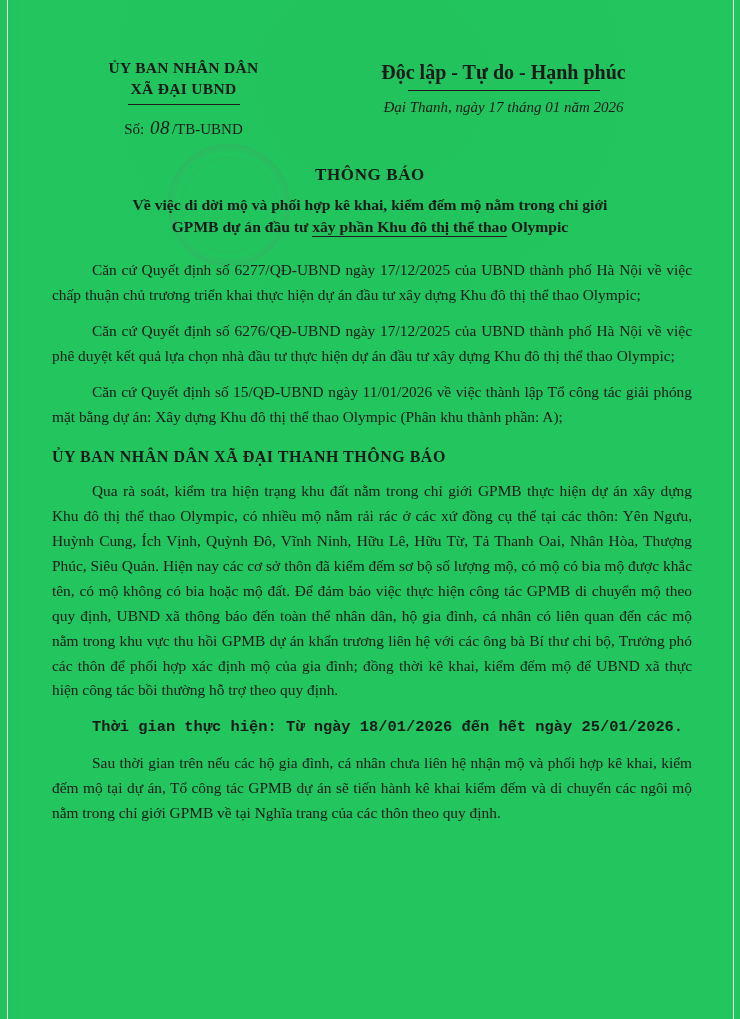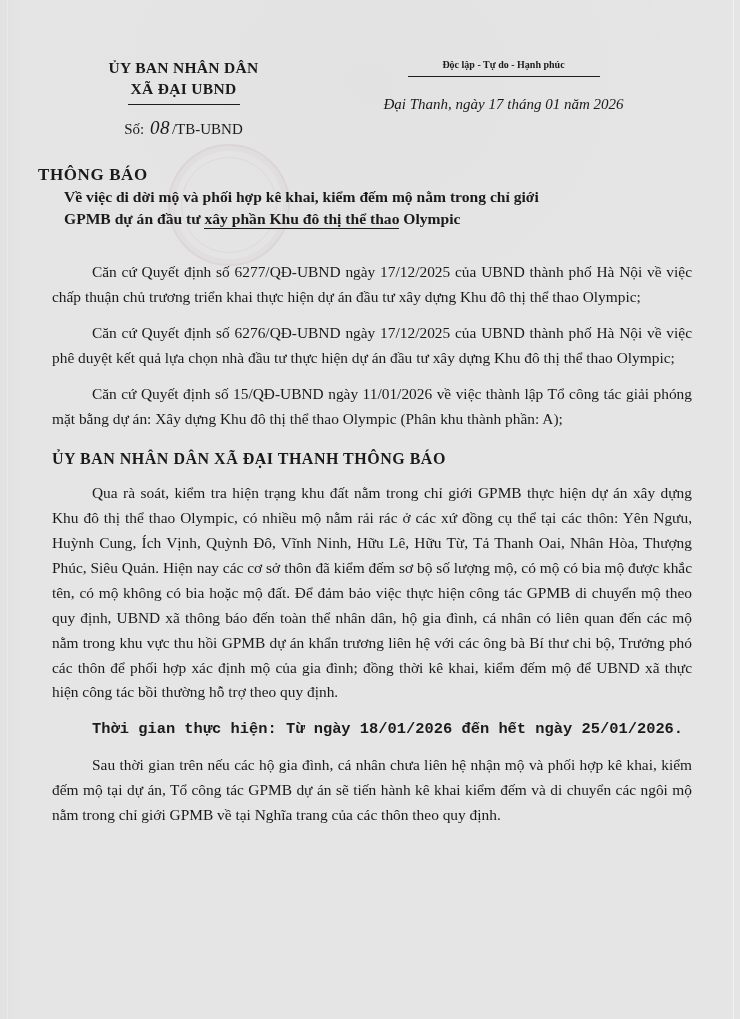--- a/index.html
+++ b/index.html
@@ -15,21 +15,21 @@
     overflow: hidden;
     font-family: "Liberation Serif", "DejaVu Serif", serif;
     color: #1a1a1a;
     -webkit-font-smoothing: antialiased;
   }
 
   
   #page {
     position: absolute;
     inset: 0;
-    background: #e5e5e5;
+    background: #22c55e;
   }
   .page-edge-left {
     position: absolute;
     left: 7px; top: 0; bottom: 0;
     width: 1px;
     background: #ececec;
   }
   .page-edge-right {
     position: absolute;
     right: 6px; top: 0; bottom: 0;
@@ -96,21 +96,21 @@
   }
   .rep-line {
     font-weight: bold;
     font-size: 15.5px;
     letter-spacing: 0.1px;
     line-height: 1.34;
     white-space: nowrap;
   }
   .motto-line {
     font-weight: bold;
-    font-size: 10px;
+    font-size: 20px;
     line-height: 1.4;
     white-space: nowrap;
   }
   .rule {
     height: 1.4px;
     background: #1d1d1d;
     margin: 4px auto 0;
   }
   .rule-left  { width: 112px; }
   .rule-right { width: 192px; }
@@ -121,54 +121,54 @@
     white-space: nowrap;
   }
   .docnum .num {
     font-weight: normal;
     font-size: 19px;
     font-style: italic;
     padding: 0 2px;
     letter-spacing: 0.5px;
   }
   .placedate {
-    margin-top: 19px;
+    margin-top: 8px;
     font-style: italic;
     font-size: 15px;
     white-space: nowrap;
     text-align: center;
   }
 
   
   .titleblock {
-    text-align: left;
+    text-align: center;
     margin-top: 26px;
     position: relative;
     z-index: 2;
   }
   .doc-kind {
     font-weight: bold;
     font-size: 17px;
     letter-spacing: 0.6px;
   }
   .doc-subject {
     font-weight: bold;
     font-size: 15.6px;
     line-height: 1.42;
-    margin-top: 1px;
+    margin-top: 9px;
     padding: 0 26px;
   }
   .doc-subject .ul {
     border-bottom: 1.3px solid #1d1d1d;
     padding-bottom: 1px;
   }
 
   
   .body {
-    margin-top: 30px;
+    margin-top: 20px;
     font-size: 15.4px;
     line-height: 1.62;
     text-align: justify;
     text-justify: inter-word;
     padding: 0 10px 0 14px;
   }
   .body p {
     margin: 0 0 11px 0;
     text-indent: 40px;
   }

